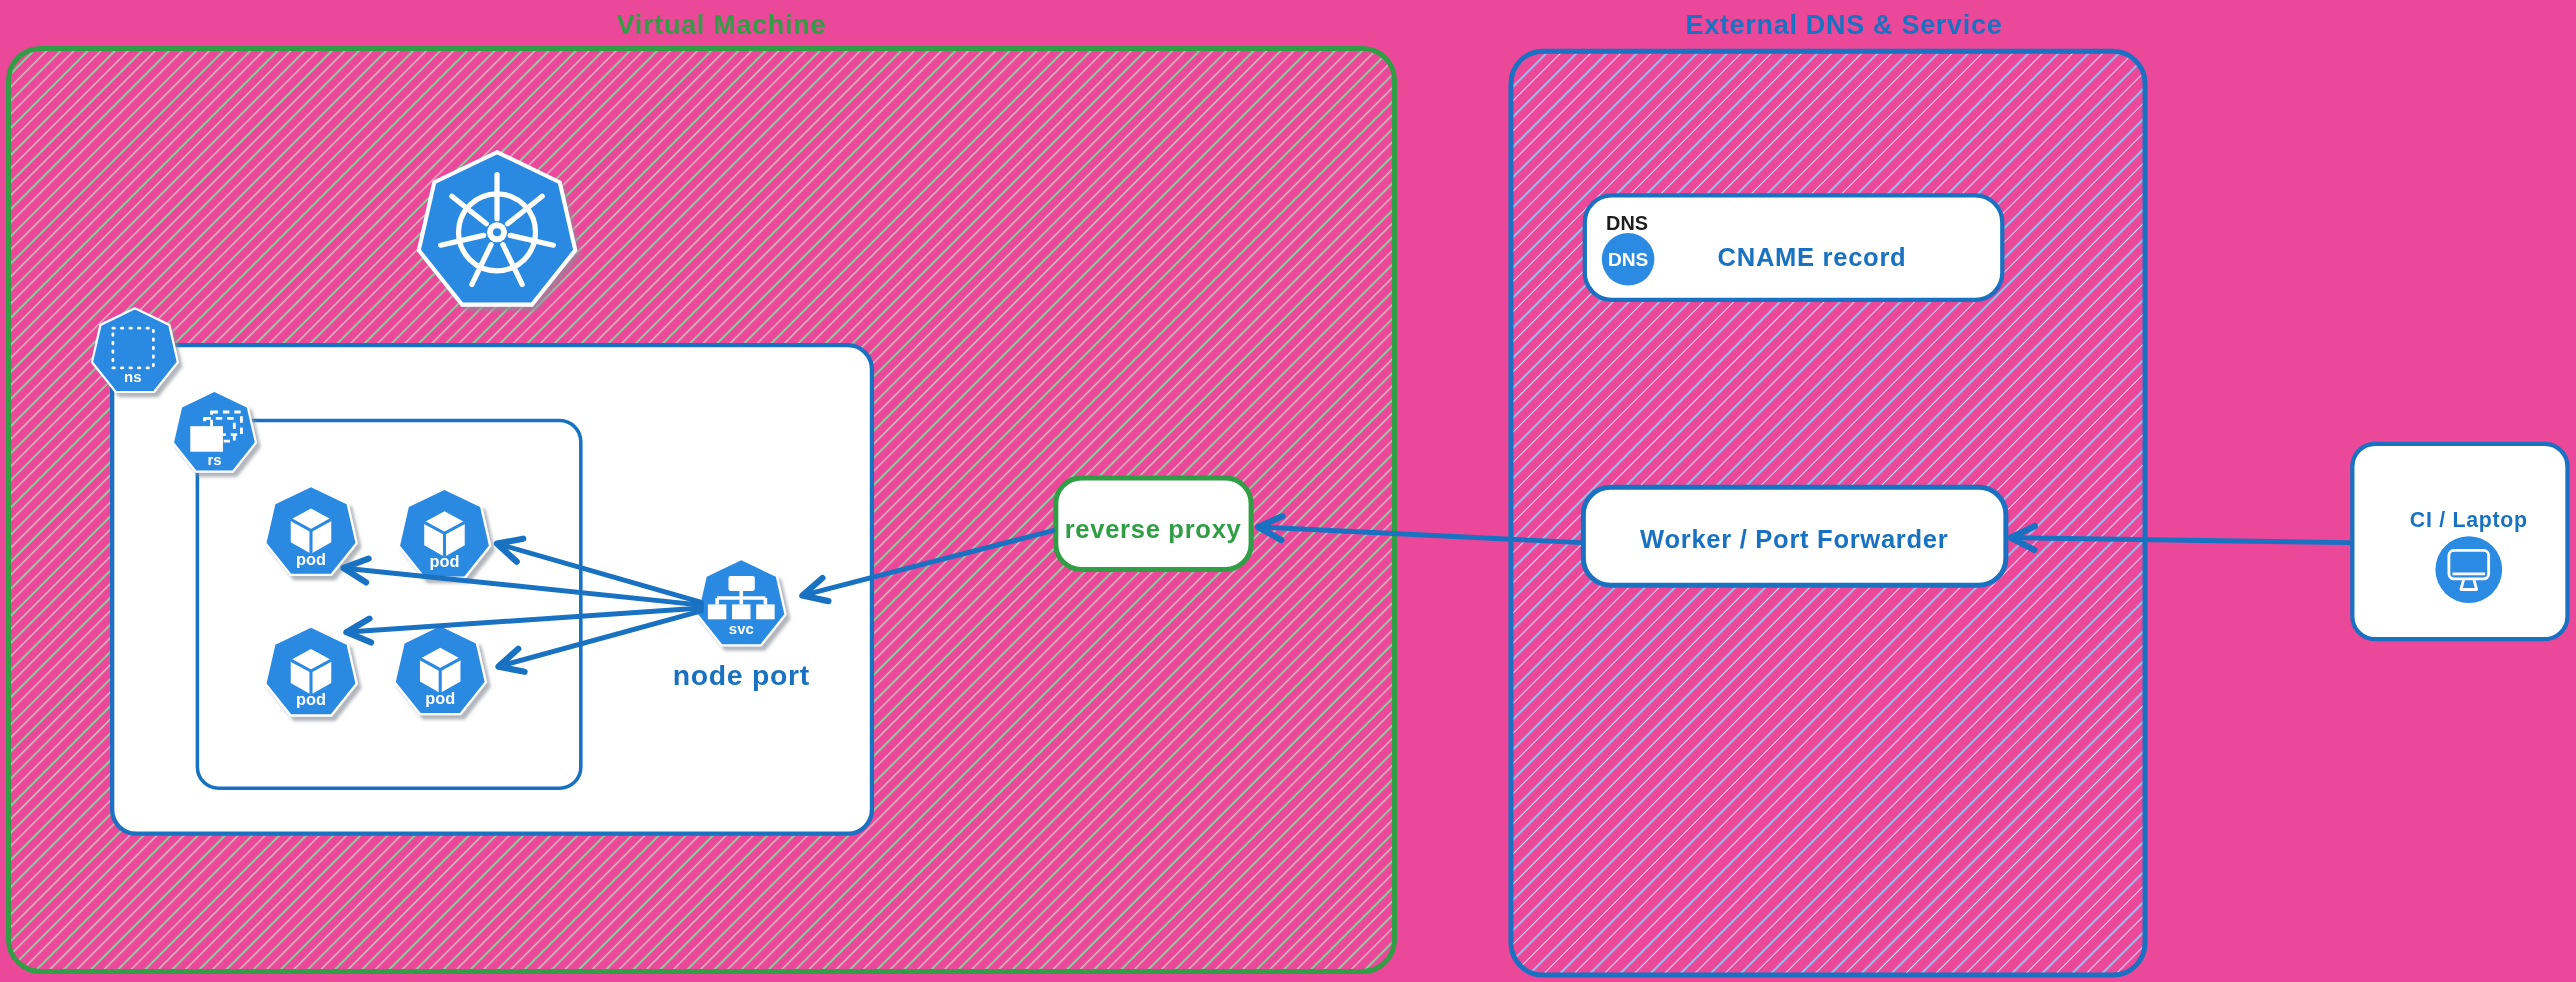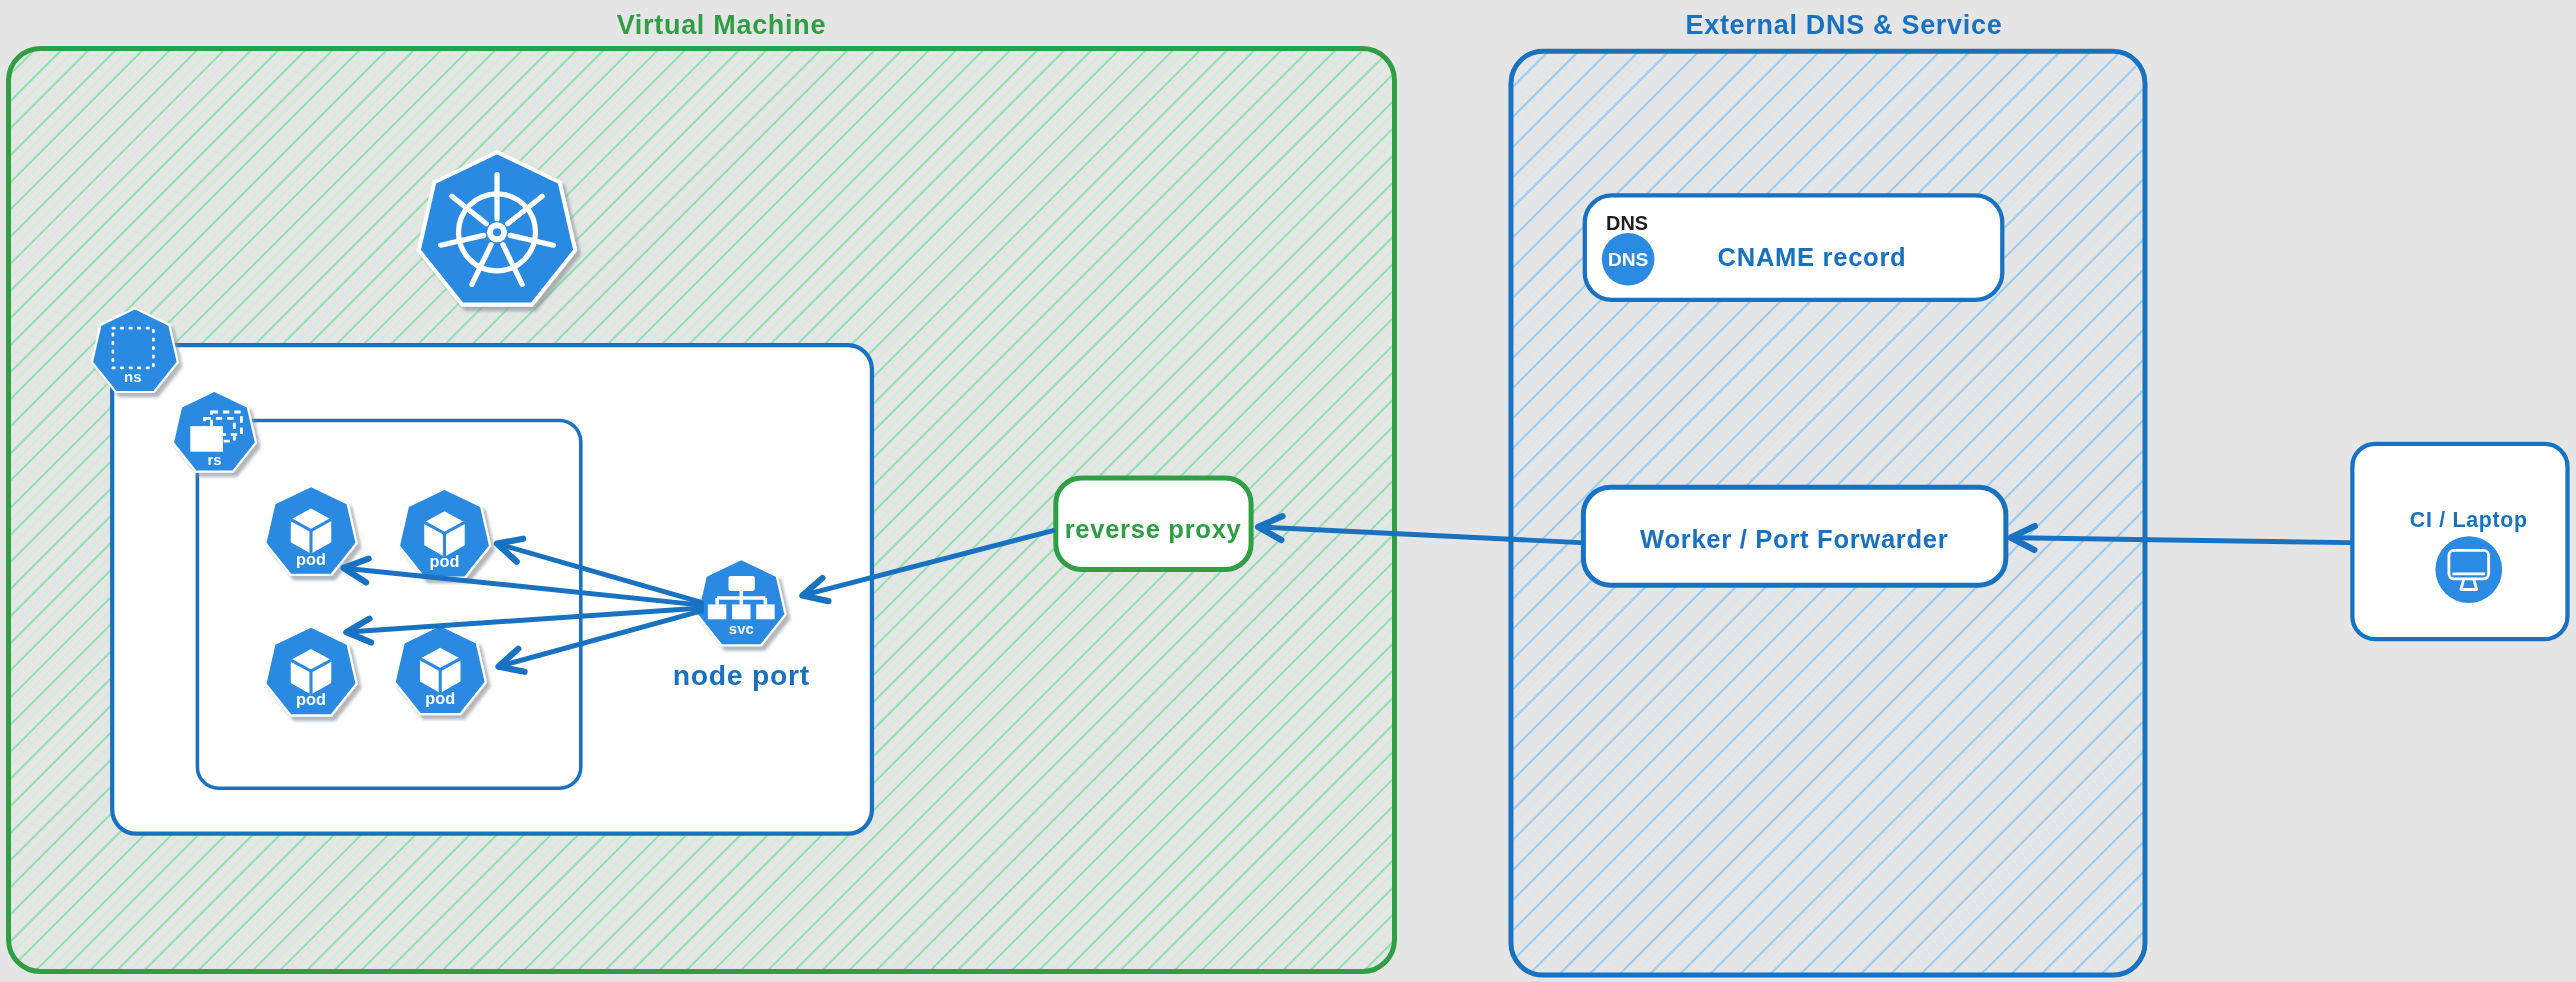--- a/index.html
+++ b/index.html
@@ -1,16 +1,16 @@
 <!DOCTYPE html>
 <html style="font-size:11.4px"><head>
 <meta charset="utf-8">
 <style>
   html,body{margin:0;padding:0;background:#ffffff;}
-  .canvas{position:relative;width:2576px;height:983px;background:#e5e5e5;overflow:hidden;
+  .canvas{position:relative;width:2576px;height:983px;background:#ec4899;overflow:hidden;
           font-family:"Liberation Sans", sans-serif;}
   svg{display:block;}
   text{font-family:"Liberation Sans", sans-serif;}
   .title{font-size:38px;font-weight:700;letter-spacing:1px;}
   .boxlabel{font-size:36px;font-weight:700;letter-spacing:1px;}
   .iconlabel{font-weight:700;fill:#ffffff;}
 </style>
 </head>
 <body>
 

